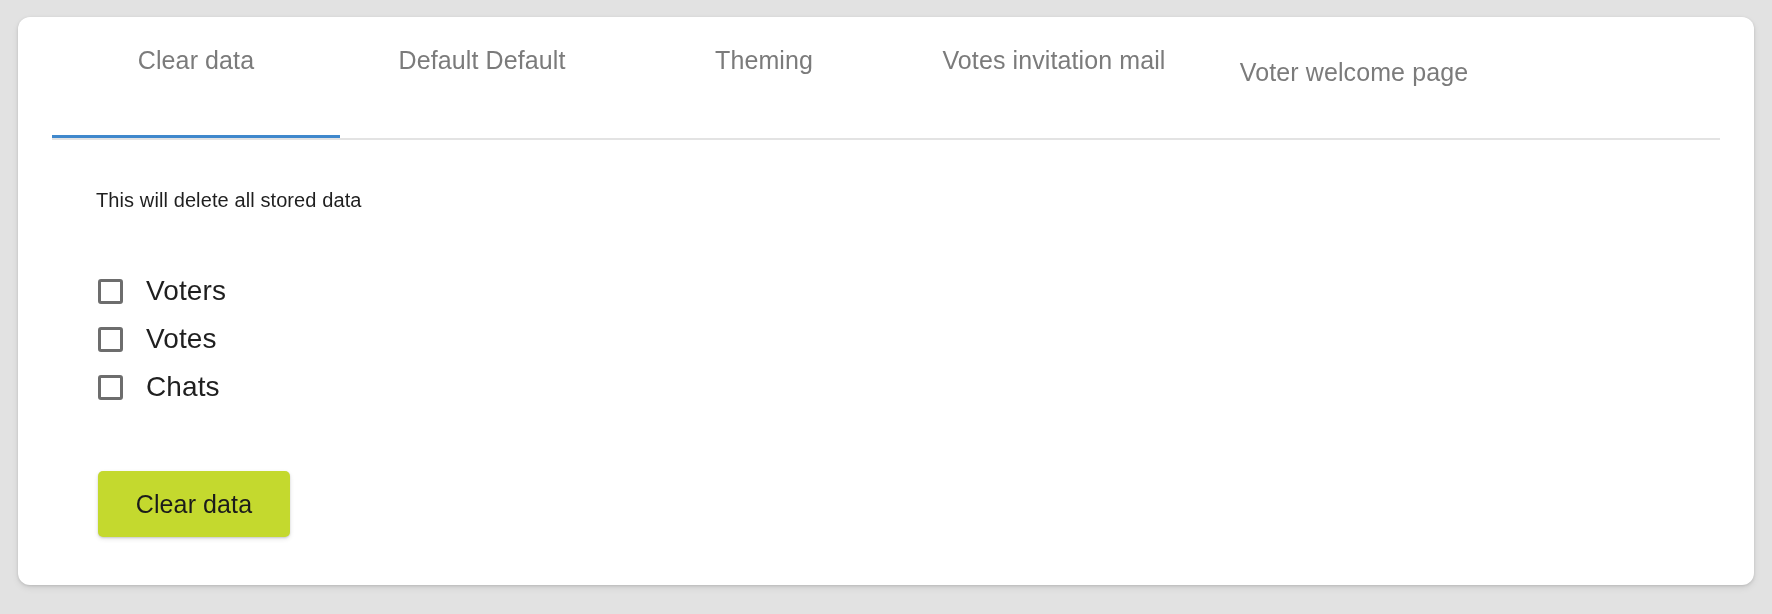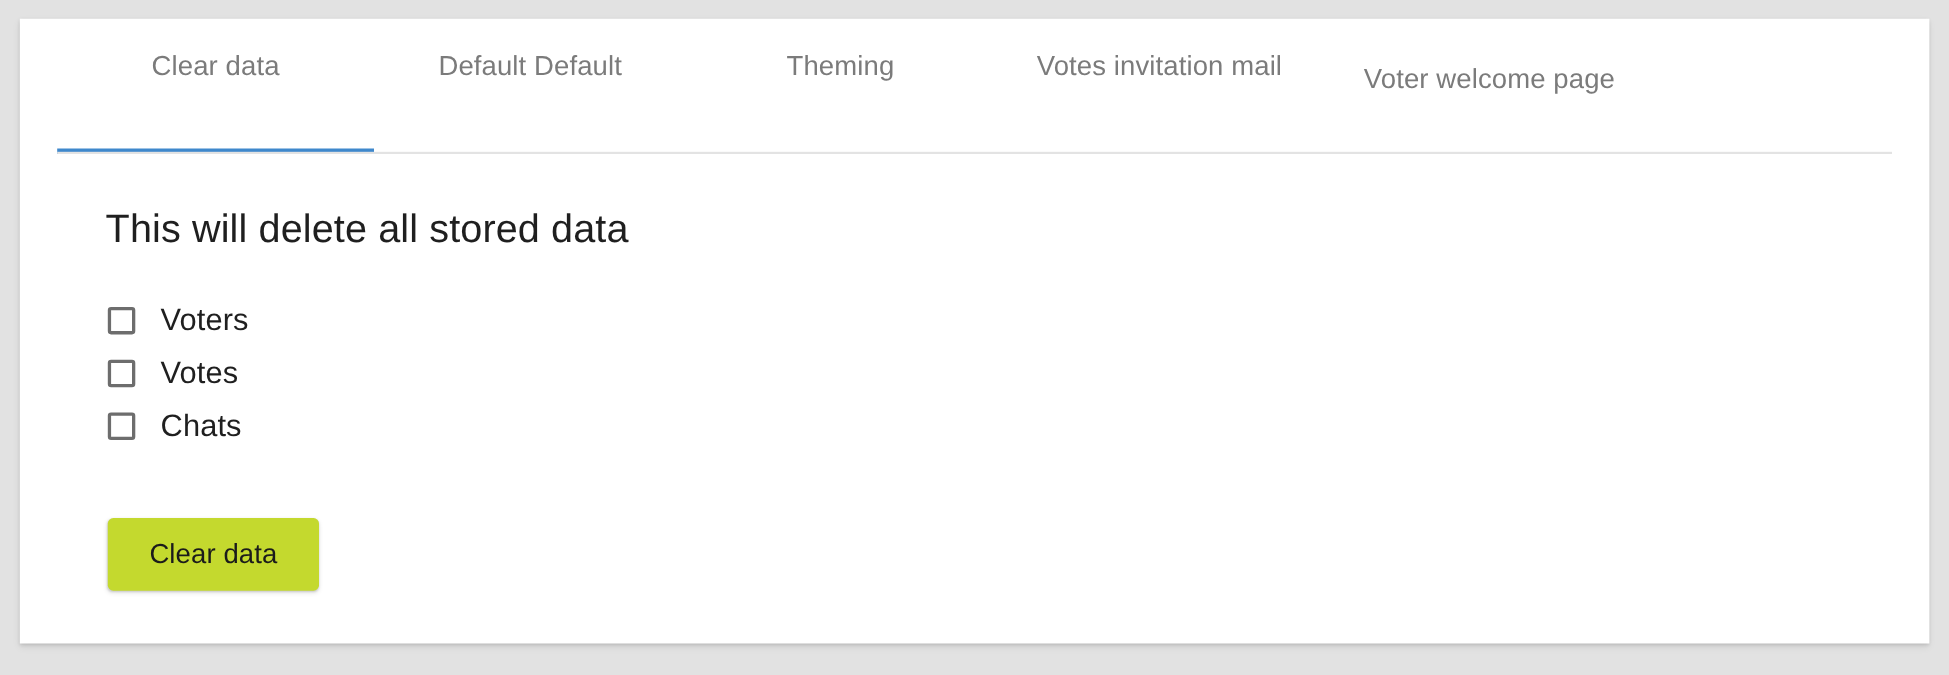--- a/index.html
+++ b/index.html
@@ -16,21 +16,21 @@
     -webkit-font-smoothing: antialiased;
   }
 
   .card {
     position: absolute;
     left: 18px;
     top: 17px;
     width: 1736px;
     height: 568px;
     background: #ffffff;
-    border-radius: 0;
+    border-radius: 12px;
     box-shadow: 0 1px 3px rgba(0,0,0,0.13),
                 0 3px 7px rgba(0,0,0,0.08);
     box-sizing: border-box;
     overflow: hidden;
   }
 
   
   .tabbar {
     position: absolute;
     left: 0;
@@ -91,21 +91,21 @@
     position: absolute;
     left: 0;
     top: 128px;
     right: 0;
     bottom: 0;
   }
   .headline {
     position: absolute;
     left: 78px;
     top: 45px;
-    font-size: 36px;
+    font-size: 20px;
     color: #1f1f1f;
     line-height: 1;
     letter-spacing: 0.1px;
     white-space: nowrap;
   }
 
   .checklist {
     position: absolute;
     left: 80px;
     top: 122px;

